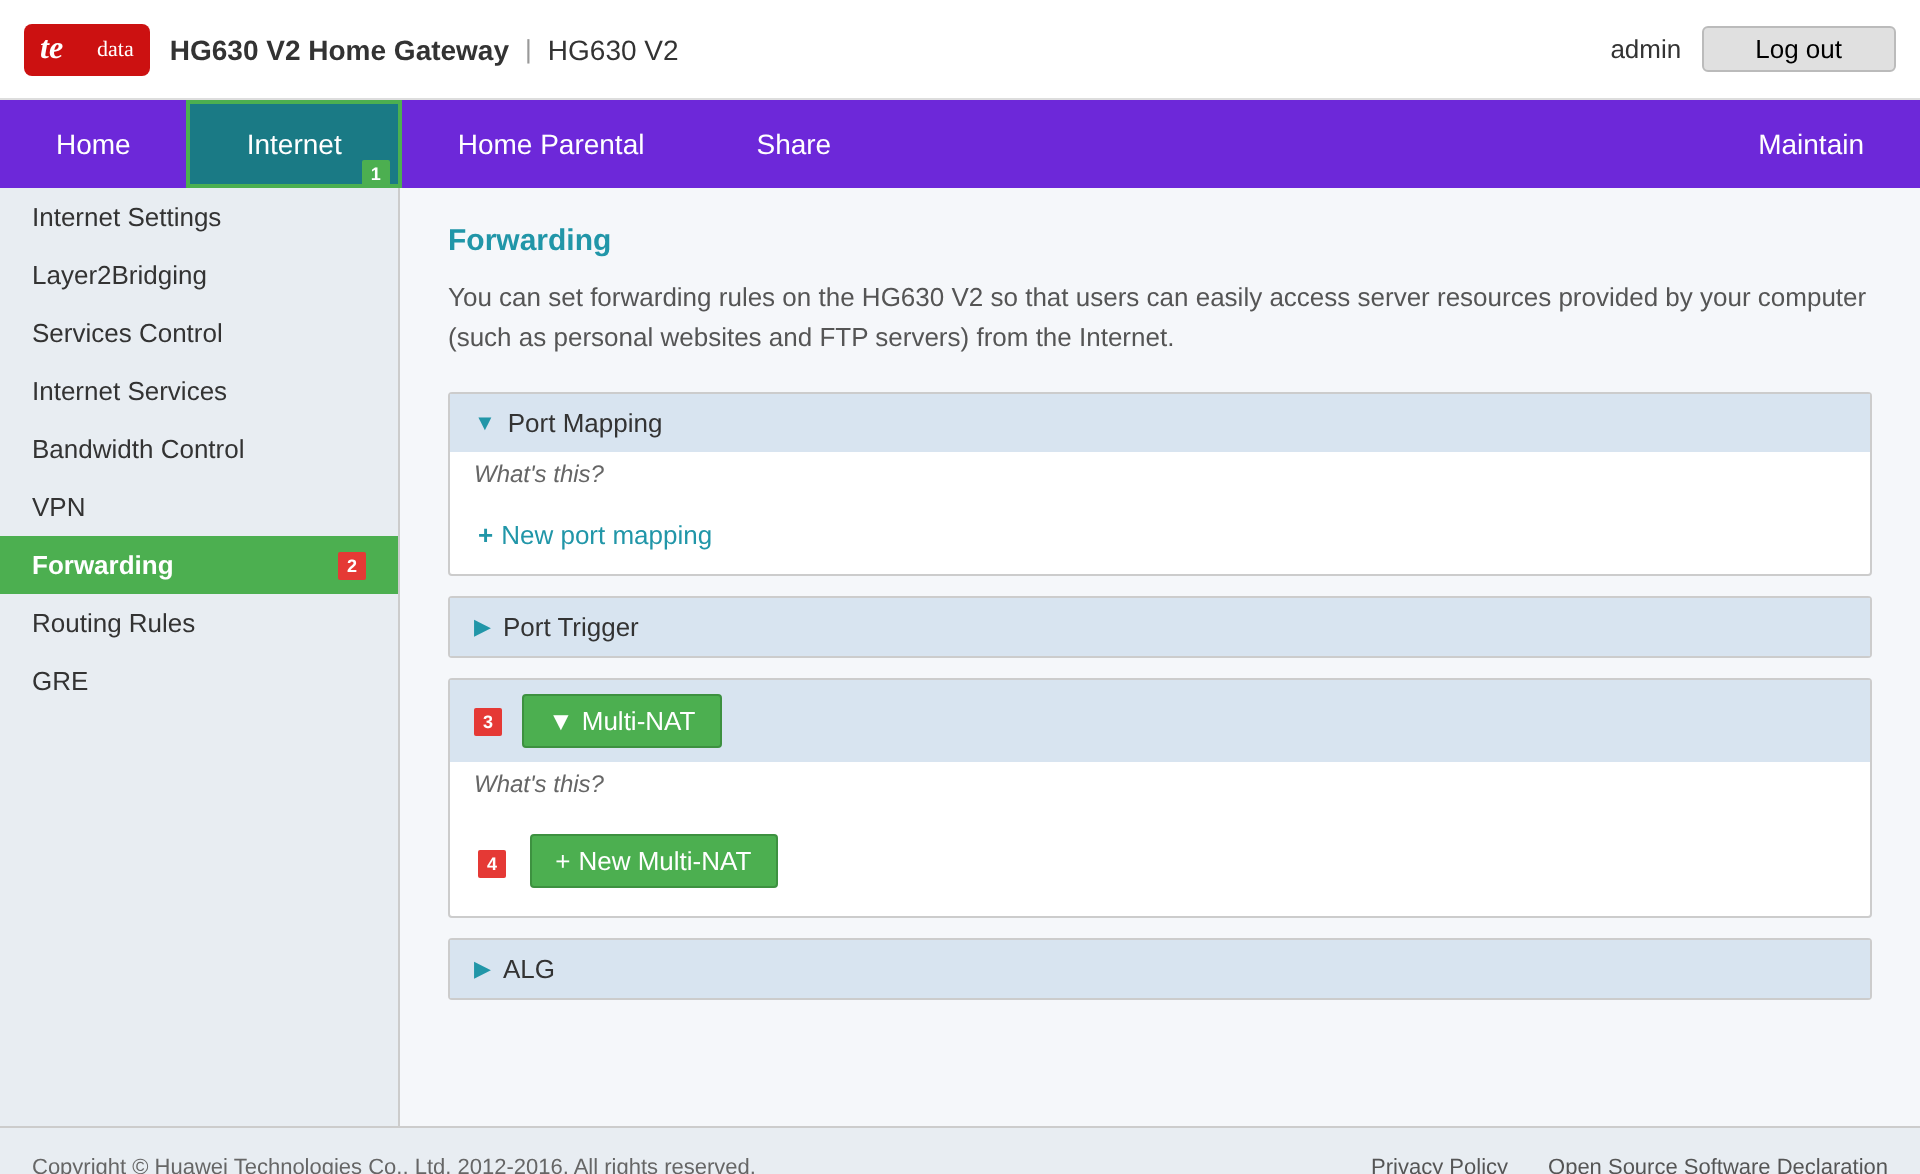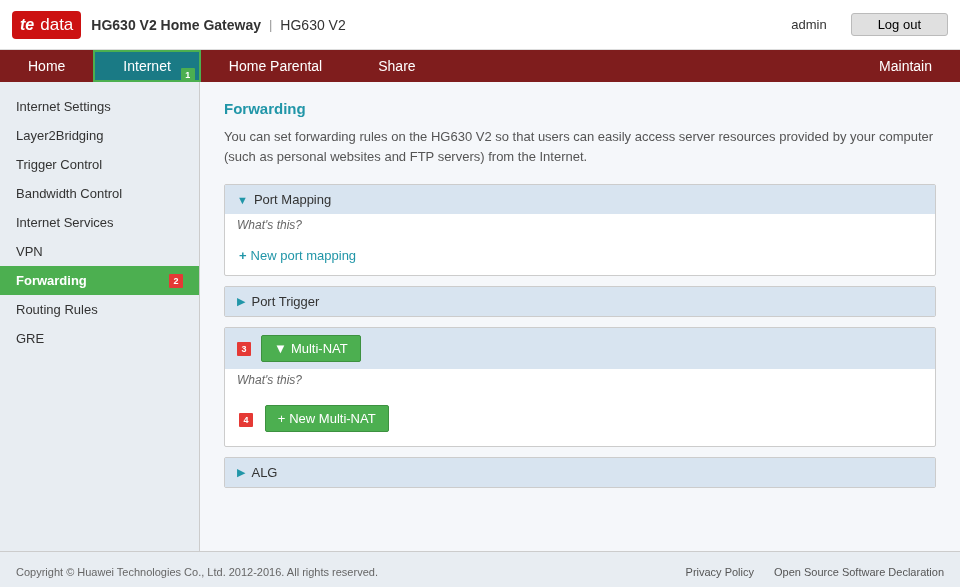--- a/index.html
+++ b/index.html
@@ -3,35 +3,35 @@
   <meta charset="utf-8">
   <style>
     * { margin: 0; padding: 0; box-sizing: border-box; }
     body { font-family: Arial, sans-serif; font-size: 13px; background: #fff; width: 960px; height: 587px; overflow: hidden; }
 
     
     .header { display: flex; align-items: center; background: #fff; padding: 6px 12px; border-bottom: 1px solid #ddd; height: 50px; }
     .header-title { font-size: 14px; color: #333; font-weight: bold; }
     .header-sep { color: #999; margin: 0 8px; }
     .header-sub { font-size: 14px; color: #333; }
-    .header-right { margin-left: auto; display: flex; align-items: center; gap: 24px; }
+    .header-right { margin-left: auto; display: flex; align-items: center; gap: 10px; }
     .admin-text { color: #333; font-size: 13px; }
     .logout-btn { background: #e0e0e0; border: 1px solid #bbb; border-radius: 3px; padding: 3px 26px; cursor: pointer; font-size: 13px; }
 
     
-    .nav { background: #7f1d1d; display: flex; height: 32px; }
+    .nav { background: #6d28d9; display: flex; height: 44px; }
     .nav-item { color: #fff; padding: 0 28px; display: flex; align-items: center; cursor: pointer; font-size: 14px; position: relative; }
     .nav-item.active { background: #1a7a85; border: 2px solid #4caf50; }
     .nav-item-number { position: absolute; bottom: -2px; right: 4px; background: #4caf50; color: #fff; font-size: 9px; font-weight: bold; width: 14px; height: 14px; display: flex; align-items: center; justify-content: center; border-radius: 1px; }
 
     
     .main { display: flex; height: calc(587px - 50px - 40px - 28px); }
 
     
-    .sidebar { width: 200px; background: #e8edf2; border-right: 1px solid #ccc; padding-top: 10px; flex-shrink: 0; }
+    .sidebar { width: 200px; background: #e8edf2; border-right: 1px solid #ccc; flex-shrink: 0; }
     .sidebar-item { padding: 7px 16px; color: #333; cursor: pointer; font-size: 13px; }
     .sidebar-item.active { background: #4caf50; color: #fff; font-weight: bold; display: flex; align-items: center; justify-content: space-between; }
     .sidebar-item .item-number { background: #e53935; color: #fff; font-size: 9px; font-weight: bold; width: 14px; height: 14px; display: flex; align-items: center; justify-content: center; border-radius: 1px; }
 
     
     .content { flex: 1; padding: 18px 24px; background: #f5f7fa; overflow-y: auto; }
     .content-title { color: #2196a8; font-size: 15px; font-weight: bold; margin-bottom: 10px; }
     .content-desc { color: #555; font-size: 13px; line-height: 1.5; margin-bottom: 18px; }
 
     
@@ -50,29 +50,29 @@
 
     .btn-number { background: #e53935; color: #fff; font-size: 9px; font-weight: bold; width: 14px; height: 14px; display: inline-flex; align-items: center; justify-content: center; border-radius: 1px; margin-right: 4px; }
     .new-multi-nat-row { padding: 6px 0; }
 
     
     .footer { background: #e8edf2; border-top: 1px solid #ccc; height: 41px; display: flex; align-items: center; justify-content: space-between; padding: 0 16px; font-size: 11px; color: #666; }
     .footer-links { display: flex; gap: 20px; padding-left: 28px; }
     .footer-links a { color: #555; text-decoration: none; }
 
     
-    .te-logo { display: flex; align-items: center; background: #cc1111; border-radius: 4px; padding: 4px 8px; margin-right: 10px; }
+    .te-logo { display: flex; align-items: center; background: #cc1111; border-radius: 4px; padding: 4px 8px; margin-right: 10px; font-family: Liberation Serif, serif; }
   </style>
 </head>
 <body>
 
 <div class="header">
   <div class="te-logo">
     <span style="color:#fff; font-style:italic; font-weight:bold; font-size:16px;">te</span>
-    <span style="color:#fff; font-size:17px; margin-left:6px;">data</span>
+    <span style="color:#fff; font-size:11px; margin-left:17px;">data</span>
   </div>
   <span class="header-title">HG630 V2 Home Gateway</span>
   <span class="header-sep">|</span>
   <span class="header-sub">HG630 V2</span>
   <div class="header-right">
     <span class="admin-text">admin</span>
     <button class="logout-btn">Log out</button>
   </div>
 </div>
 
@@ -93,23 +93,23 @@
   <div class="nav-item" style="margin-left:auto;">
       <span>Maintain</span>
     </div>
 </div>
 
 <div class="main">
 
   <div class="sidebar">
     <div class="sidebar-item"><span>Internet Settings</span></div>
     <div class="sidebar-item"><span>Layer2Bridging</span></div>
-    <div class="sidebar-item"><span>Trigger Control</span></div>
+    <div class="sidebar-item"><span>Services Control</span></div>
+    <div class="sidebar-item"><span>Internet Services</span></div>
     <div class="sidebar-item"><span>Bandwidth Control</span></div>
-    <div class="sidebar-item"><span>Internet Services</span></div>
     <div class="sidebar-item"><span>VPN</span></div>
     <div class="sidebar-item active">
       <span>Forwarding</span>
       <div class="item-number">2</div>
     </div>
     <div class="sidebar-item"><span>Routing Rules</span></div>
     <div class="sidebar-item"><span>GRE</span></div>
   </div>
 
   <div class="content">

